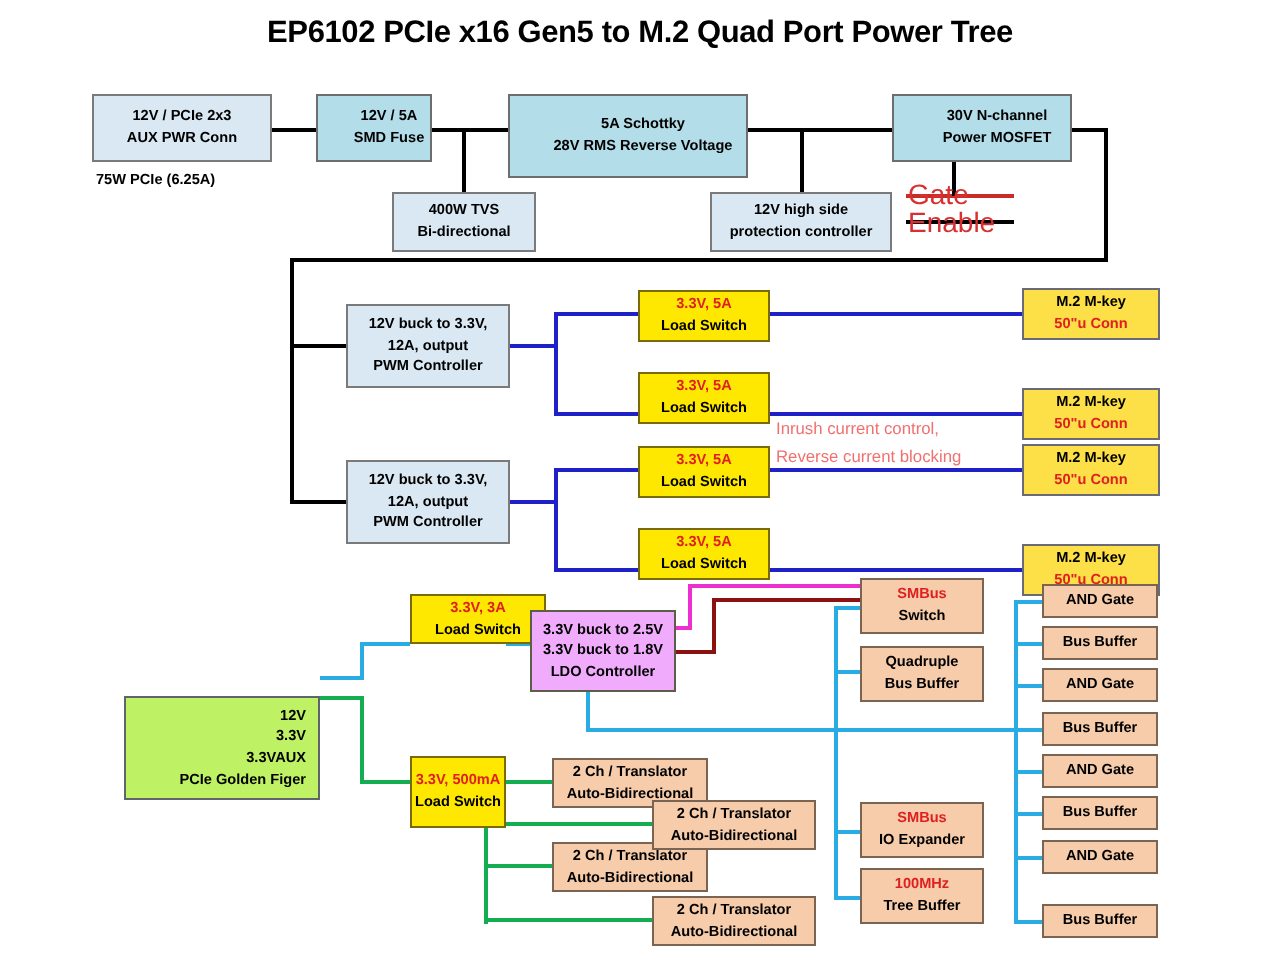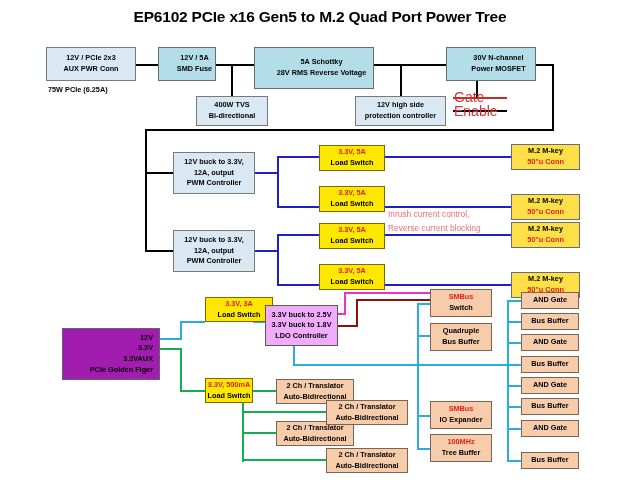--- a/index.html
+++ b/index.html
@@ -15,21 +15,21 @@
        justify-content:center;font-size:7.3px;font-weight:bold;
        line-height:1.45;color:#000;text-align:center;z-index:5;}
   .box .ln{display:block;white-space:nowrap;}
 
   .c-blue{background:#b3dde8;border-color:#6d6d6d;padding-left:15px;}
   .c-pale{background:#d9e8f2;border-color:#7a7a7a;}
   .c-lav {background:#fde047;border-color:#6a6a78;}
   .c-yel {background:#ffe800;border-color:#7a6a00;}
   .c-olv {background:#f0abfc;border-color:#5d5d4a;}
   .c-pch {background:#f6ccab;border-color:#7c6452;}
-  .c-gf  {background:#a21caf;border-color:#60646b;}
+  .c-gf  {background:#bef264;border-color:#60646b;margin-top:20px;}
 
   .red{color:#e02020;}
   .plain{font-weight:bold;}
   .note{position:absolute;font-size:8.4px;color:#f07070;font-weight:normal;
         line-height:1.65;z-index:6;white-space:nowrap;}
   .lbl{position:absolute;font-size:7.3px;font-weight:bold;color:#000;
        white-space:nowrap;z-index:6;}
   .lbl-red{position:absolute;font-size:14px;color:#d83030;
            white-space:nowrap;z-index:6;}
 
@@ -218,21 +218,21 @@
     <span class="ln">3.3V</span>
     <span class="ln">3.3VAUX</span>
     <span class="ln">PCIe Golden Figer</span>
   </div>
 
   <div class="box c-yel" style="left:205px;top:297px;width:68px;height:25px;">
     <span class="ln red">3.3V, 3A</span>
     <span class="ln">Load Switch</span>
   </div>
 
-  <div class="box c-yel" style="left:205px;top:378px;width:48px;height:25px;">
+  <div class="box c-yel" style="left:205px;top:378px;width:48px;height:36px;">
     <span class="ln red">3.3V, 500mA</span>
     <span class="ln">Load Switch</span>
   </div>
 
   <div class="box c-olv" style="left:265px;top:305px;width:73px;height:41px;">
     <span class="ln">3.3V buck to 2.5V</span>
     <span class="ln">3.3V buck to 1.8V</span>
     <span class="ln">LDO Controller</span>
   </div>
 

